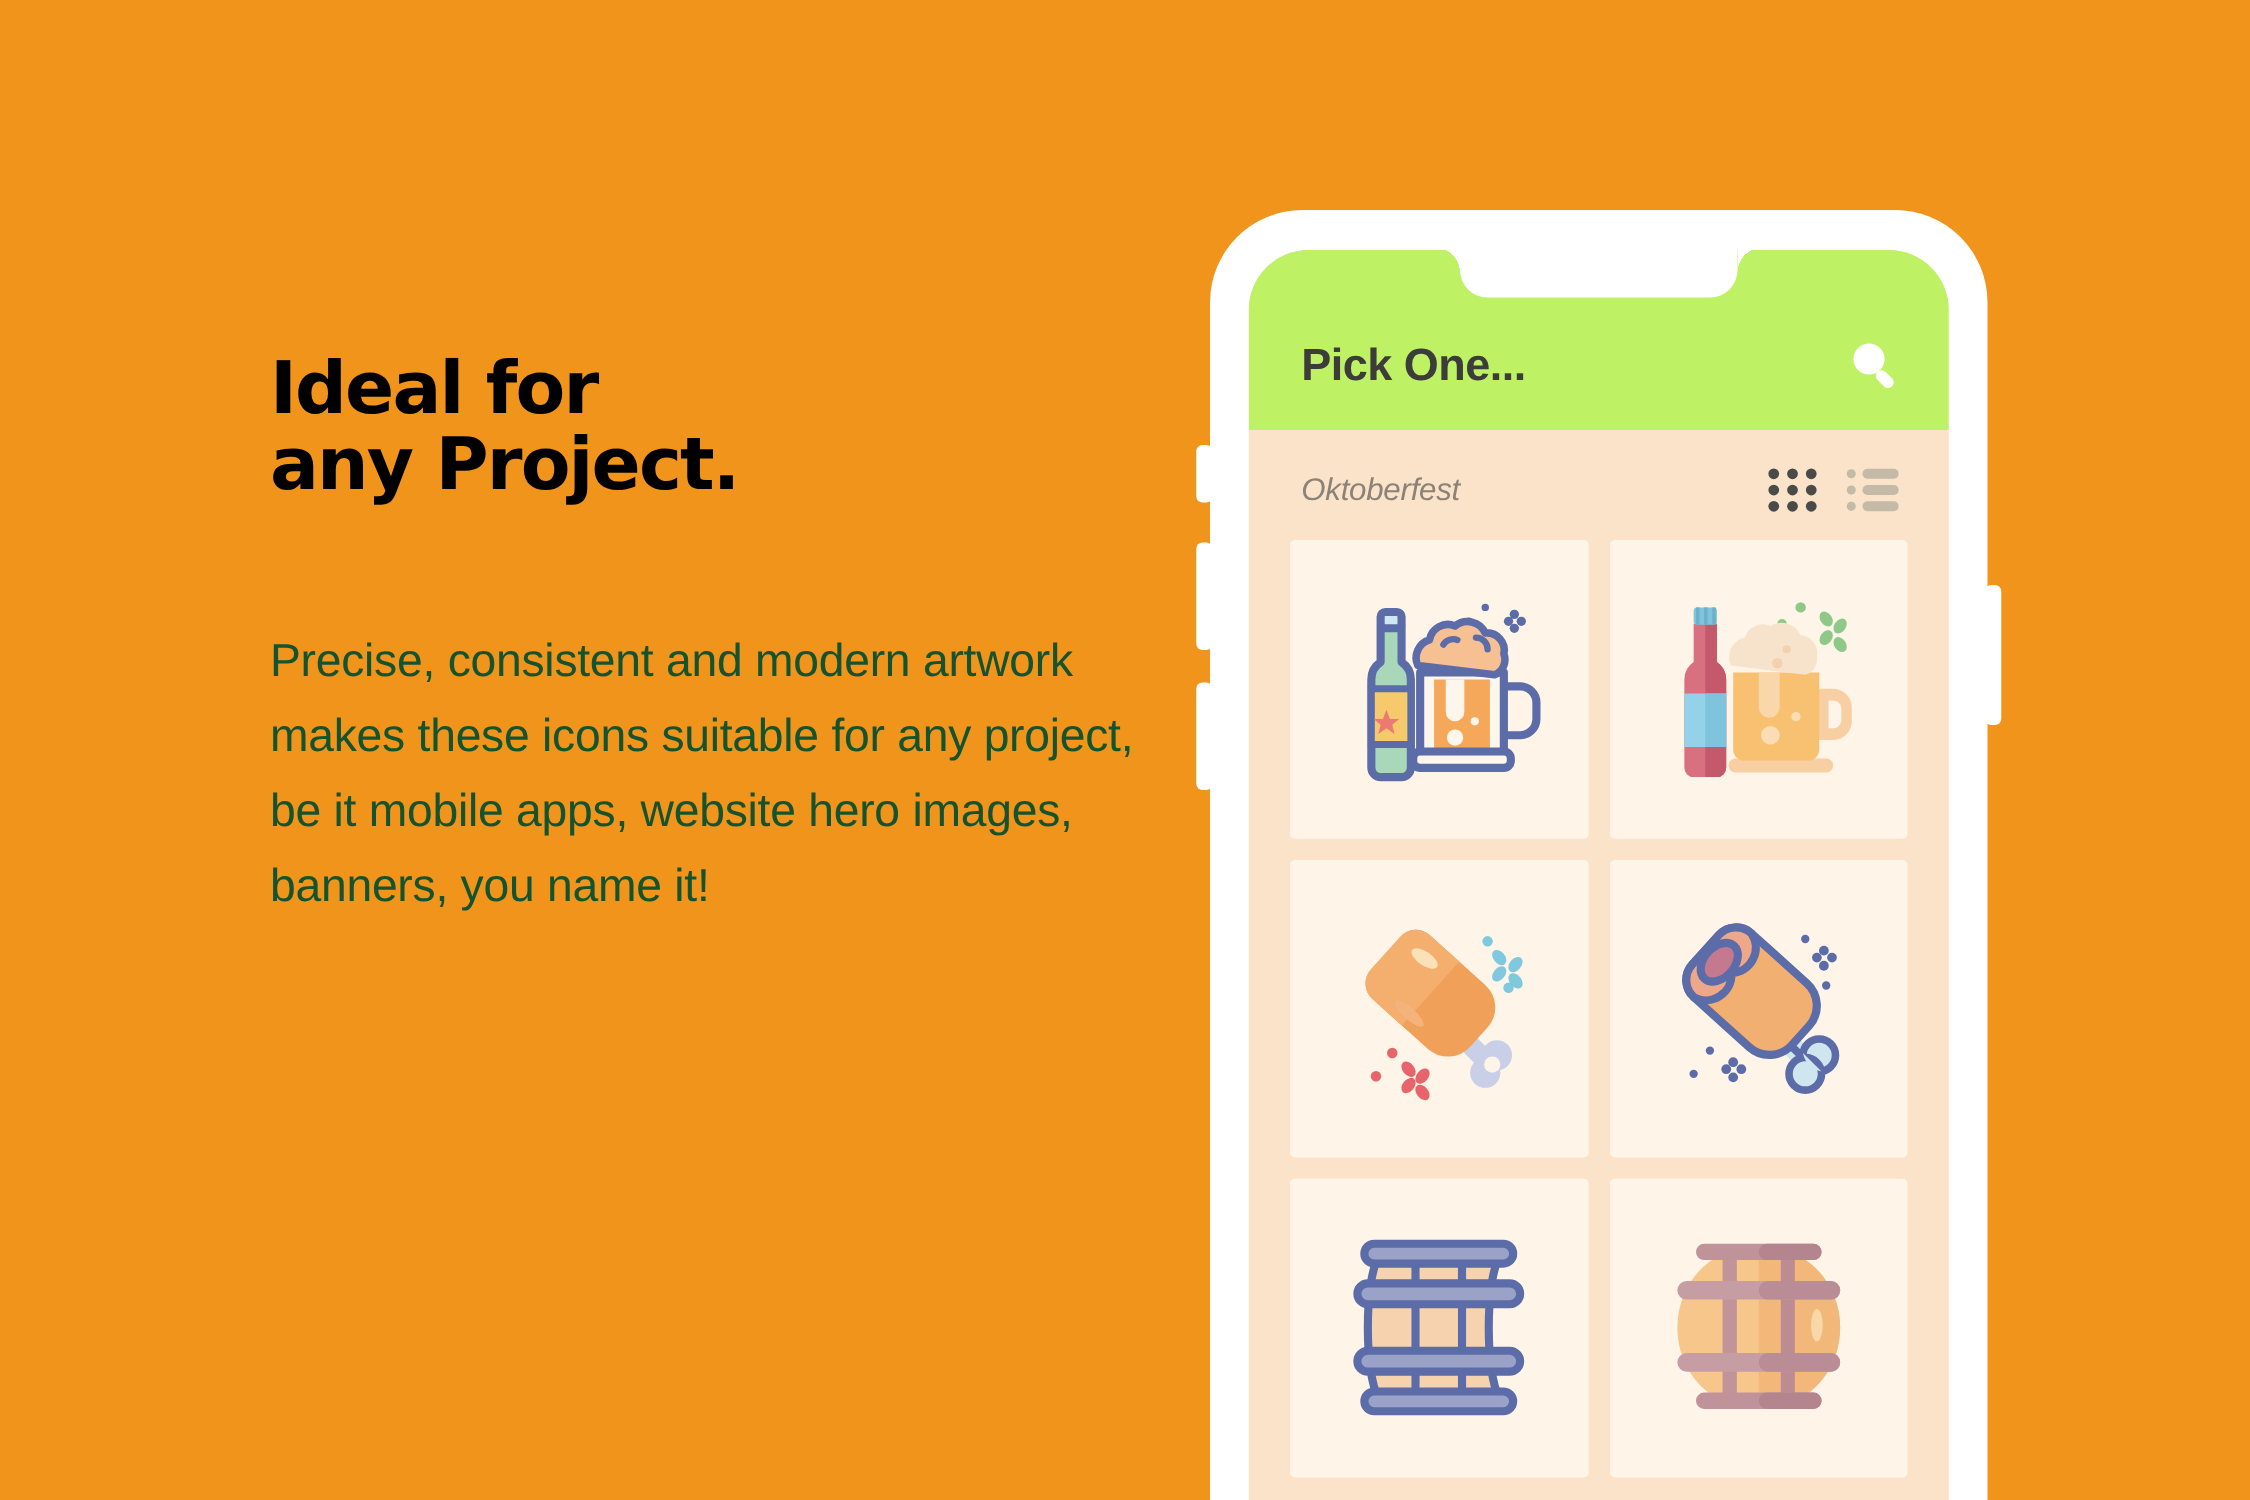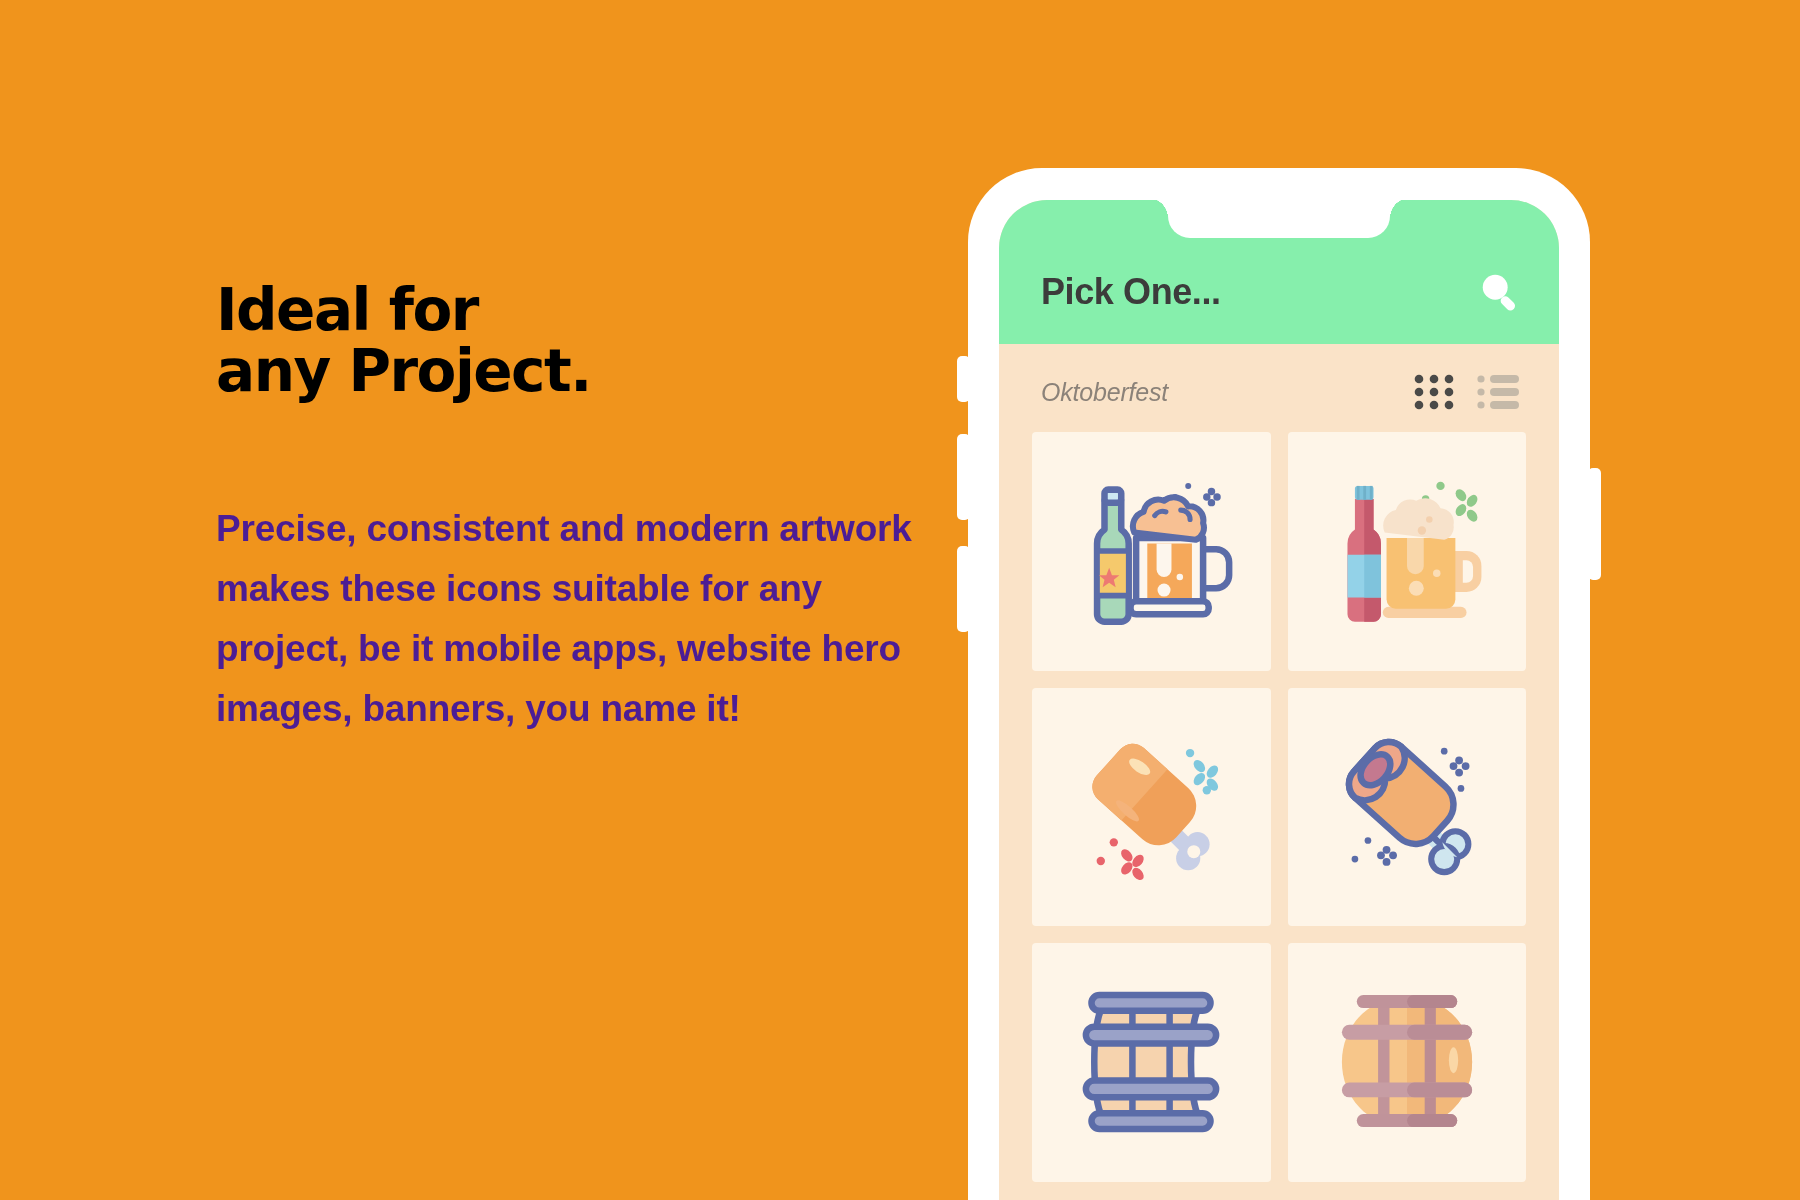--- a/index.html
+++ b/index.html
@@ -20,23 +20,23 @@
     color:#000000;
     font-family:"DejaVu Sans", sans-serif;
     font-weight:700;
     font-size:58px;
     line-height:1.06;
     letter-spacing:-1.5px;
     white-space:pre-line;
   }
   .body-copy {
     margin-top:96px;
-    color:#4c1d95;
+    color:#14532d;
     font-family:"Liberation Sans", sans-serif;
-    font-weight:700;
+    font-weight:400;
     font-size:37px;
     line-height:1.62;
     letter-spacing:-0.2px;
     max-width:712px;
   }
 
   
   .phone {
     position:absolute;
     left:968px; top:168px;
@@ -64,21 +64,21 @@
     left:31px; top:32px; right:31px; bottom:0;
     background:#FAE3C8;
     border-radius:48px 48px 0 0;
     overflow:hidden;
   }
 
   
   .topbar {
     position:relative;
     height:144px;
-    background:#86efac;
+    background:#bef264;
   }
   .notch {
     position:absolute;
     left:50%; top:-2px;
     transform:translateX(-50%);
     width:222px; height:40px;
     background:#FFFFFF;
     border-radius:0 0 22px 22px;
   }
   .notch::before, .notch::after {

